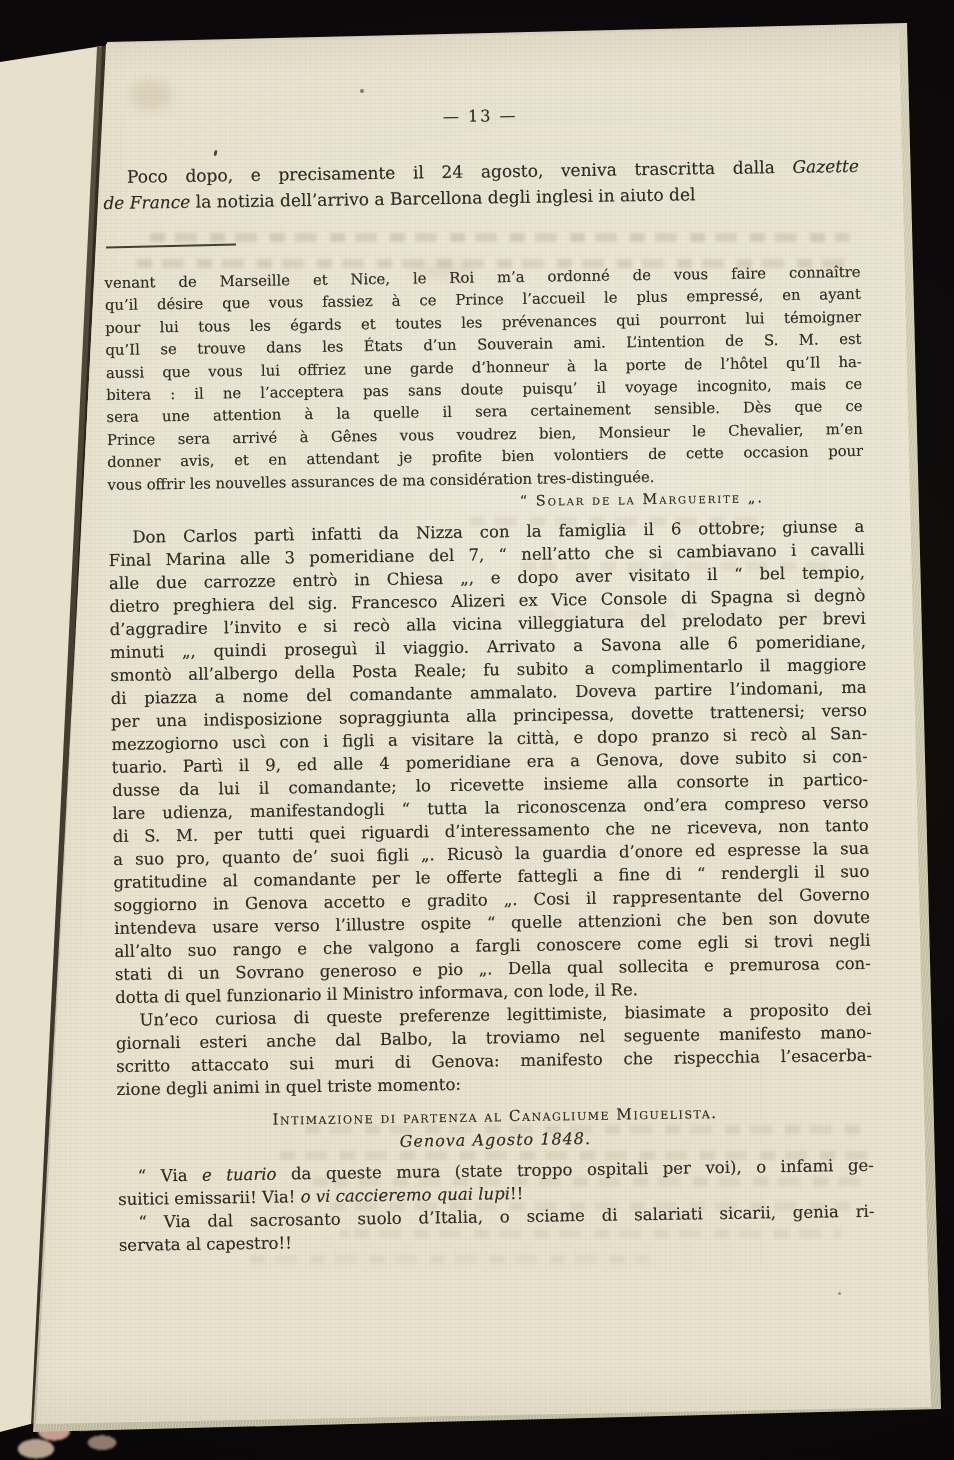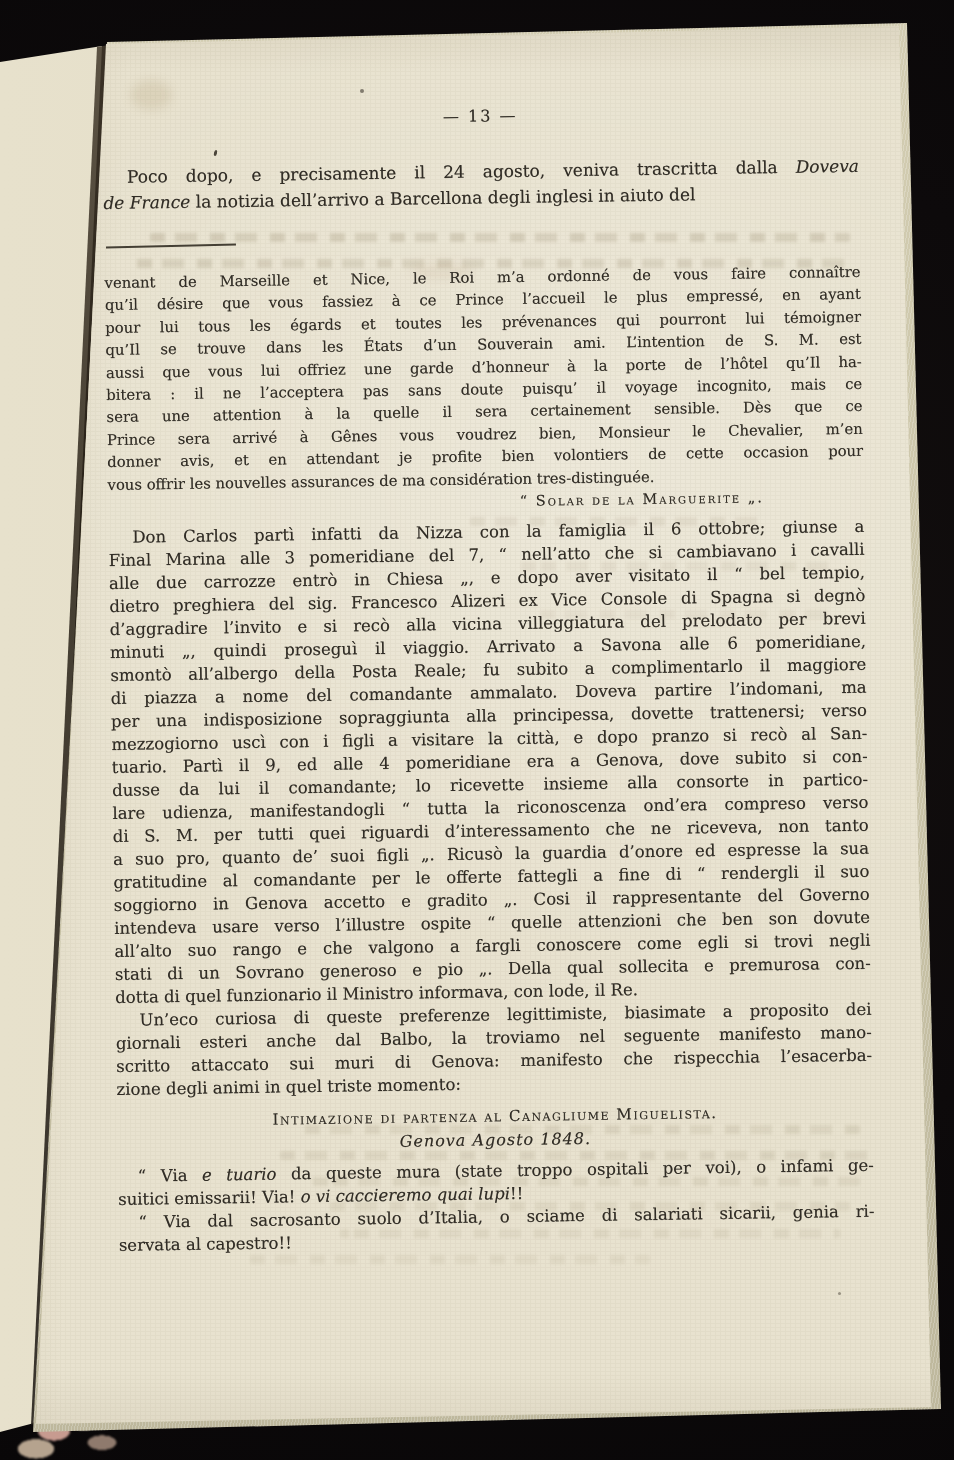--- a/index.html
+++ b/index.html
@@ -93,21 +93,21 @@
     <div class="stain" style="left:410px;top:262px;width:64px;height:18px;background:rgba(150,118,68,.08);"></div>
     <div class="speck" style="left:214px;top:150px;width:3px;height:6px;transform:rotate(15deg);"></div>
     <div class="speck" style="left:360px;top:89px;width:4px;height:4px;opacity:.65;"></div>
     <div class="speck" style="left:838px;top:1292px;width:3px;height:3px;opacity:.5;"></div>
 
     <div class="text-layer">
 
       <div class="pageno">— 13 —</div>
 
       <div class="intro">
-        <div class="tline first"><span>Poco dopo, e precisamente il 24 agosto, veniva trascritta dalla </span><i>Doveva</i></div>
+        <div class="tline first"><span>Poco dopo, e precisamente il 24 agosto, veniva trascritta dalla </span><i>Gazette</i></div>
         <div class="tline last"><i>de France</i><span> la notizia dell’arrivo a Barcellona degli inglesi in aiuto del</span></div>
       </div>
 
       <div class="rule"></div>
 
       <div class="footnote">
         <div>
             <div class="tline">venant de Marseille et Nice, le Roi m’a ordonné de vous faire connaître</div>
             <div class="tline">qu’il désire que vous fassiez à ce Prince l’accueil le plus empressé, en ayant</div>
             <div class="tline">pour lui tous les égards et toutes les prévenances qui pourront lui témoigner</div>

